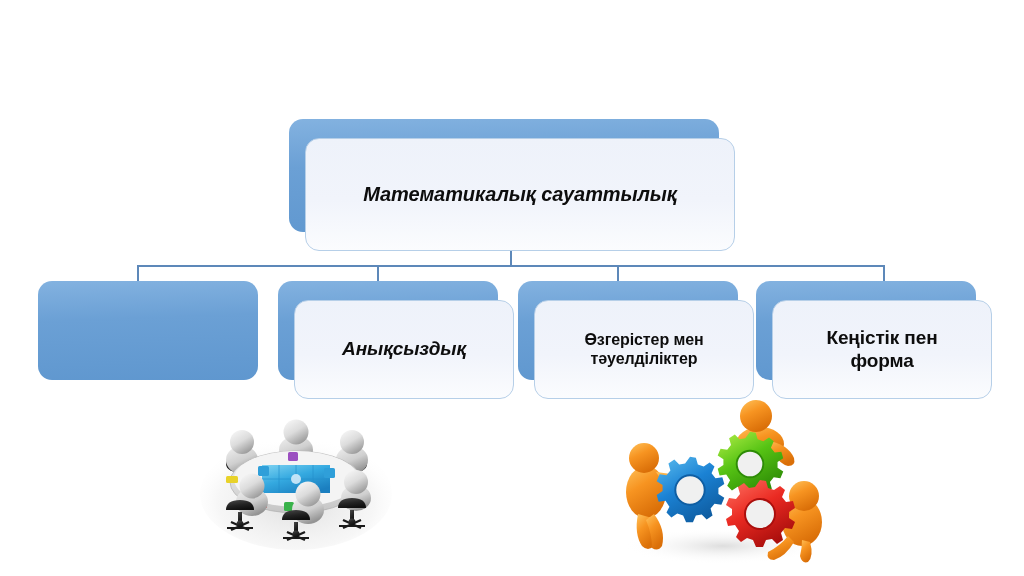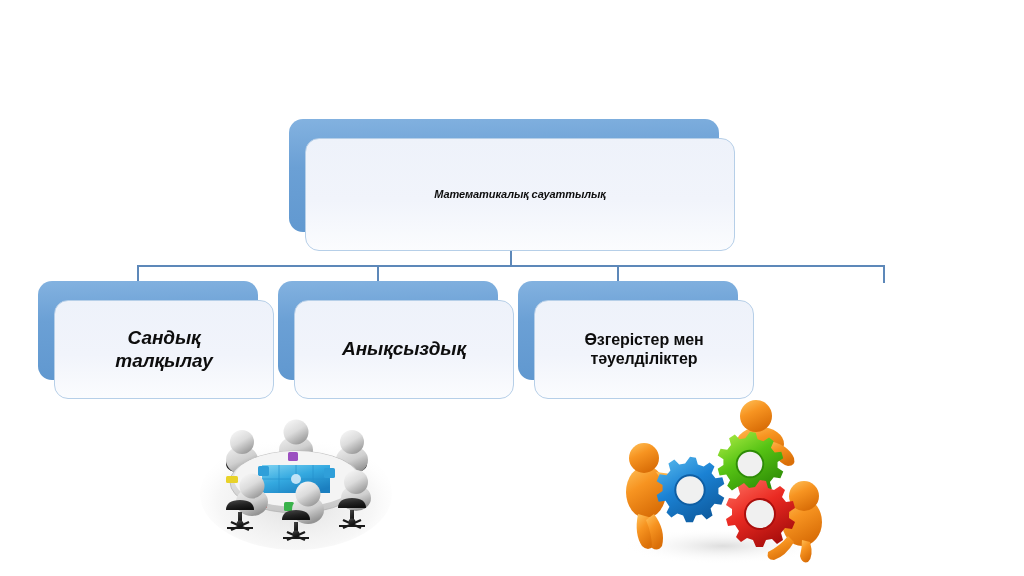--- a/index.html
+++ b/index.html
@@ -51,21 +51,21 @@
     letter-spacing: -0.1px;
     padding: 0 10px;
     white-space: pre-line;
   }
 
   
   #node-root { left: 289px; top: 119px; width: 446px; height: 132px; }
   #node-root .shadowbox { width: 430px; height: 113px; }
   #node-root .panel { left: 16px; top: 19px; width: 430px; height: 113px; }
   #node-root .label {
-    font-size: 11px;
+    font-size: 20px;
     font-weight: bold;
     font-style: italic;
   }
 
   
   .child { top: 281px; width: 236px; height: 118px; }
   .child .shadowbox { width: 220px; height: 99px; }
   .child .panel { left: 16px; top: 19px; width: 220px; height: 99px; }
   .child .label {
     font-size: 19px;
@@ -115,41 +115,44 @@
 
   <div class="node" id="node-root">
     <div class="shadowbox"></div>
     <div class="panel">
       <span class="label">Математикалық сауаттылық</span>
     </div>
   </div>
 
   <div class="node child italic" id="node-c0">
     <div class="shadowbox"></div>
-    <div class="panel">
-      <span class="label">Сандық
-талқылау</span>
-    </div>
   </div>
 
   <div class="node child" id="node-c1">
     <div class="shadowbox"></div>
     <div class="panel">
       <span class="label">Анықсыздық</span>
     </div>
   </div>
 
   <div class="node child small" id="node-c2">
     <div class="shadowbox"></div>
     <div class="panel">
       <span class="label">Өзгерістер мен
 тәуелділіктер</span>
     </div>
   </div>
 
+  <div class="node child" id="node-c3">
+    <div class="shadowbox"></div>
+    <div class="panel">
+      <span class="label">Кеңістік пен
+форма</span>
+    </div>
+  </div>
 
   <svg class="clipart" id="img-meeting" viewBox="0 0 200 148">
     <defs>
       <radialGradient id="gFloor" cx="50%" cy="58%" r="58%">
         <stop offset="0%" stop-color="#d9d9d9" stop-opacity="0.85"></stop>
         <stop offset="70%" stop-color="#ececec" stop-opacity="0.45"></stop>
         <stop offset="100%" stop-color="#ffffff" stop-opacity="0"></stop>
       </radialGradient>
       <linearGradient id="gHead" x1="0" y1="0" x2="0.6" y2="1">
         <stop offset="0%" stop-color="#fbfbfb"></stop>

